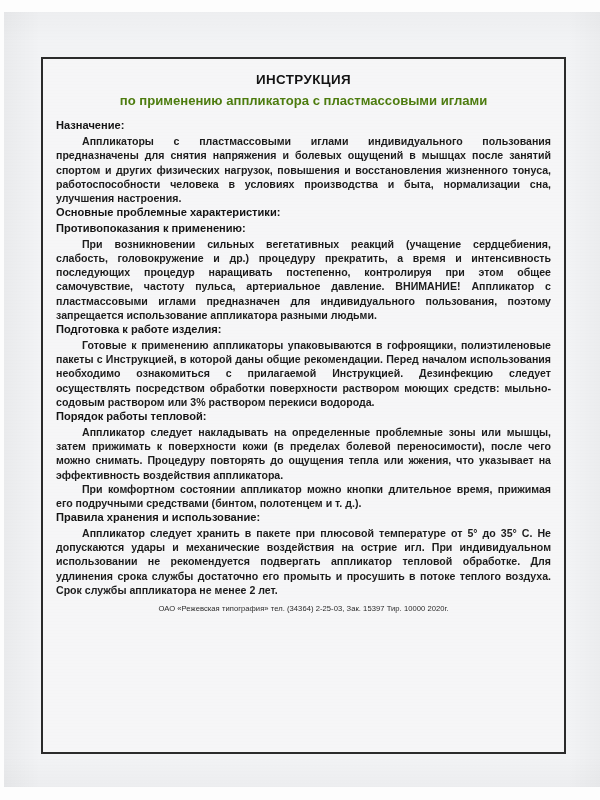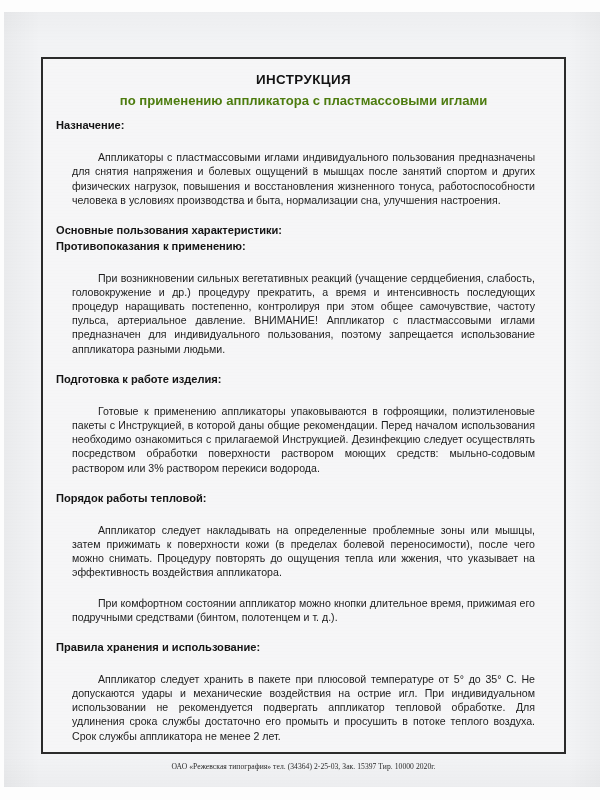--- a/index.html
+++ b/index.html
@@ -74,35 +74,35 @@
     font-size: 11.1px;
     font-weight: bold;
     text-align: left;
     color: #141414;
     margin: 0;
     padding: 0;
     line-height: 1.42;
   }
 
   .para {
-    margin: 16px;
+    margin: 0;
     padding: 0;
     text-indent: 26px;
     text-align: justify;
     line-height: 1.345;
+    font-weight: bold;
   }
 
   .footer-line {
-    margin-top: 19px;
+    margin-top: 7px;
     text-align: center;
     font-size: 7.6px;
     color: #2a2a2a;
     letter-spacing: 0.05px;
     text-indent: 0;
-    font-family: Liberation Serif, serif;
   }
 
   
   .scan-noise {
     position: absolute;
     inset: 0;
     pointer-events: none;
     background-image:
       repeating-linear-gradient(0deg, rgba(0,0,0,0.012) 0px, rgba(0,0,0,0.012) 1px, rgba(255,255,255,0) 1px, rgba(255,255,255,0) 3px);
     opacity: 0.5;
@@ -116,21 +116,21 @@
     <div class="doc">
 
       <div class="title-block">
         <span class="title-main">ИНСТРУКЦИЯ</span>
         <span class="title-sub">по применению аппликатора с пластмассовыми иглами</span>
       </div>
 
       <p class="section-heading">Назначение:</p>
       <p class="para">Аппликаторы с пластмассовыми иглами индивидуального пользования предназначены для снятия напряжения и болевых ощущений в мышцах после занятий спортом и других физических нагрузок, повышения и восстановления жизненного тонуса, работоспособности человека в условиях производства и быта, нормализации сна, улучшения настроения.</p>
 
-      <p class="section-heading">Основные пользования характеристики:</p>
+      <p class="section-heading">Основные проблемные характеристики:</p>
 
       <p class="section-heading">Противопоказания к применению:</p>
       <p class="para">При возникновении сильных вегетативных реакций (учащение сердцебиения, слабость, головокружение и др.) процедуру прекратить, а время и интенсивность последующих процедур наращивать постепенно, контролируя при этом общее самочувствие, частоту пульса, артериальное давление. ВНИМАНИЕ! Аппликатор с пластмассовыми иглами предназначен для индивидуального пользования, поэтому запрещается использование аппликатора разными людьми.</p>
 
       <p class="section-heading">Подготовка к работе изделия:</p>
       <p class="para">Готовые к применению аппликаторы упаковываются в гофроящики, полиэтиленовые пакеты с Инструкцией, в которой даны общие рекомендации. Перед началом использования необходимо ознакомиться с прилагаемой Инструкцией. Дезинфекцию следует осуществлять посредством обработки поверхности раствором моющих средств: мыльно-содовым раствором или 3% раствором перекиси водорода.</p>
 
       <p class="section-heading">Порядок работы тепловой:</p>
       <p class="para">Аппликатор следует накладывать на определенные проблемные зоны или мышцы, затем прижимать к поверхности кожи (в пределах болевой переносимости), после чего можно снимать. Процедуру повторять до ощущения тепла или жжения, что указывает на эффективность воздействия аппликатора.</p>
       <p class="para">При комфортном состоянии аппликатор можно кнопки длительное время, прижимая его подручными средствами (бинтом, полотенцем и т. д.).</p>

